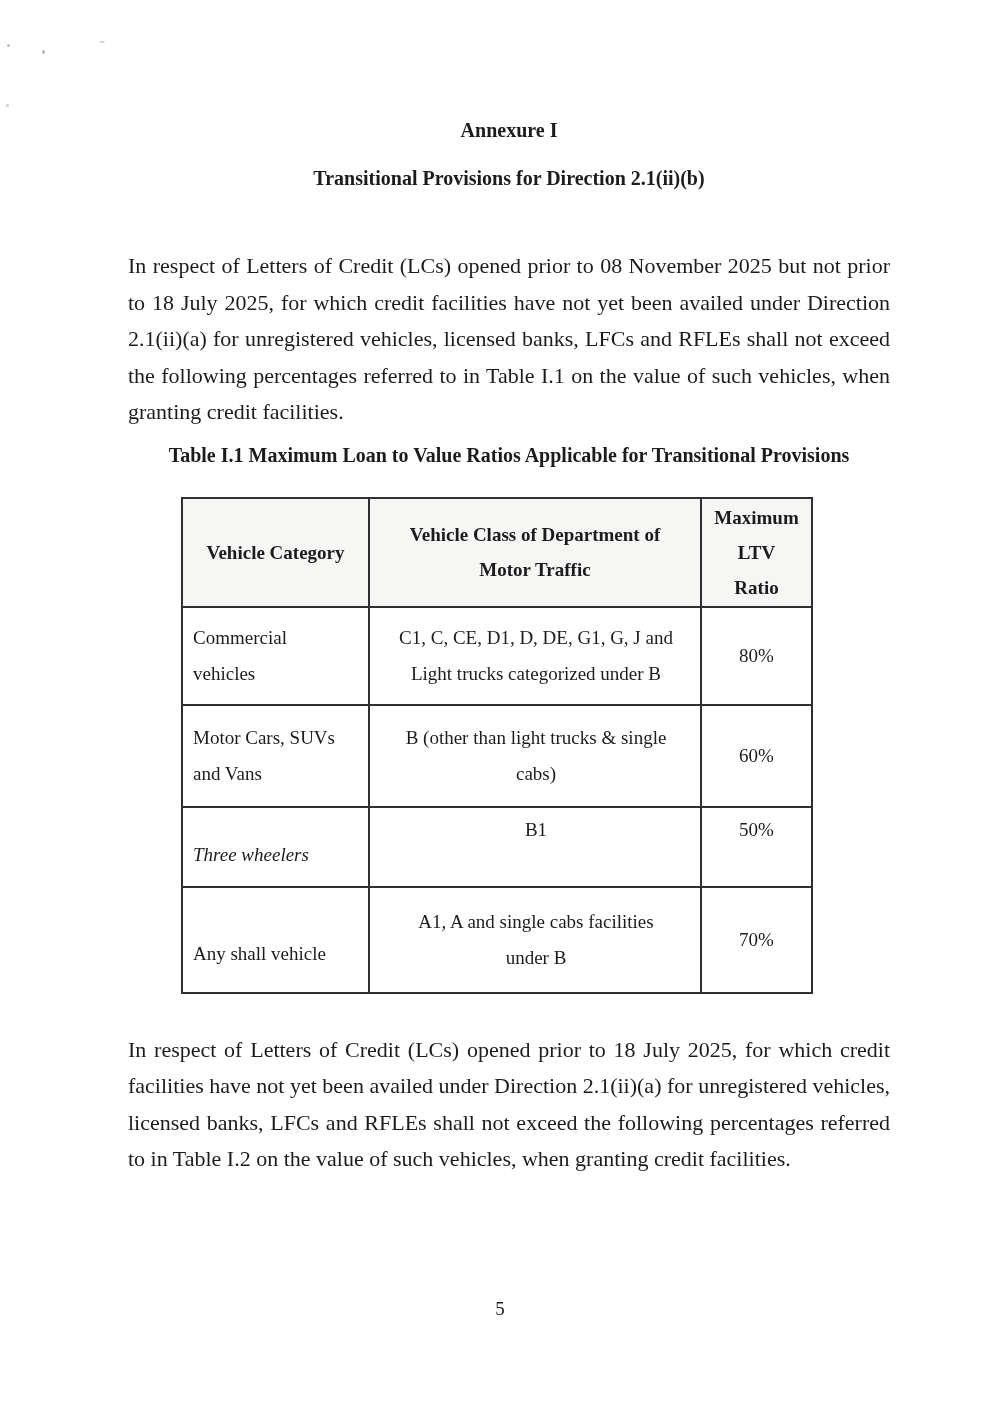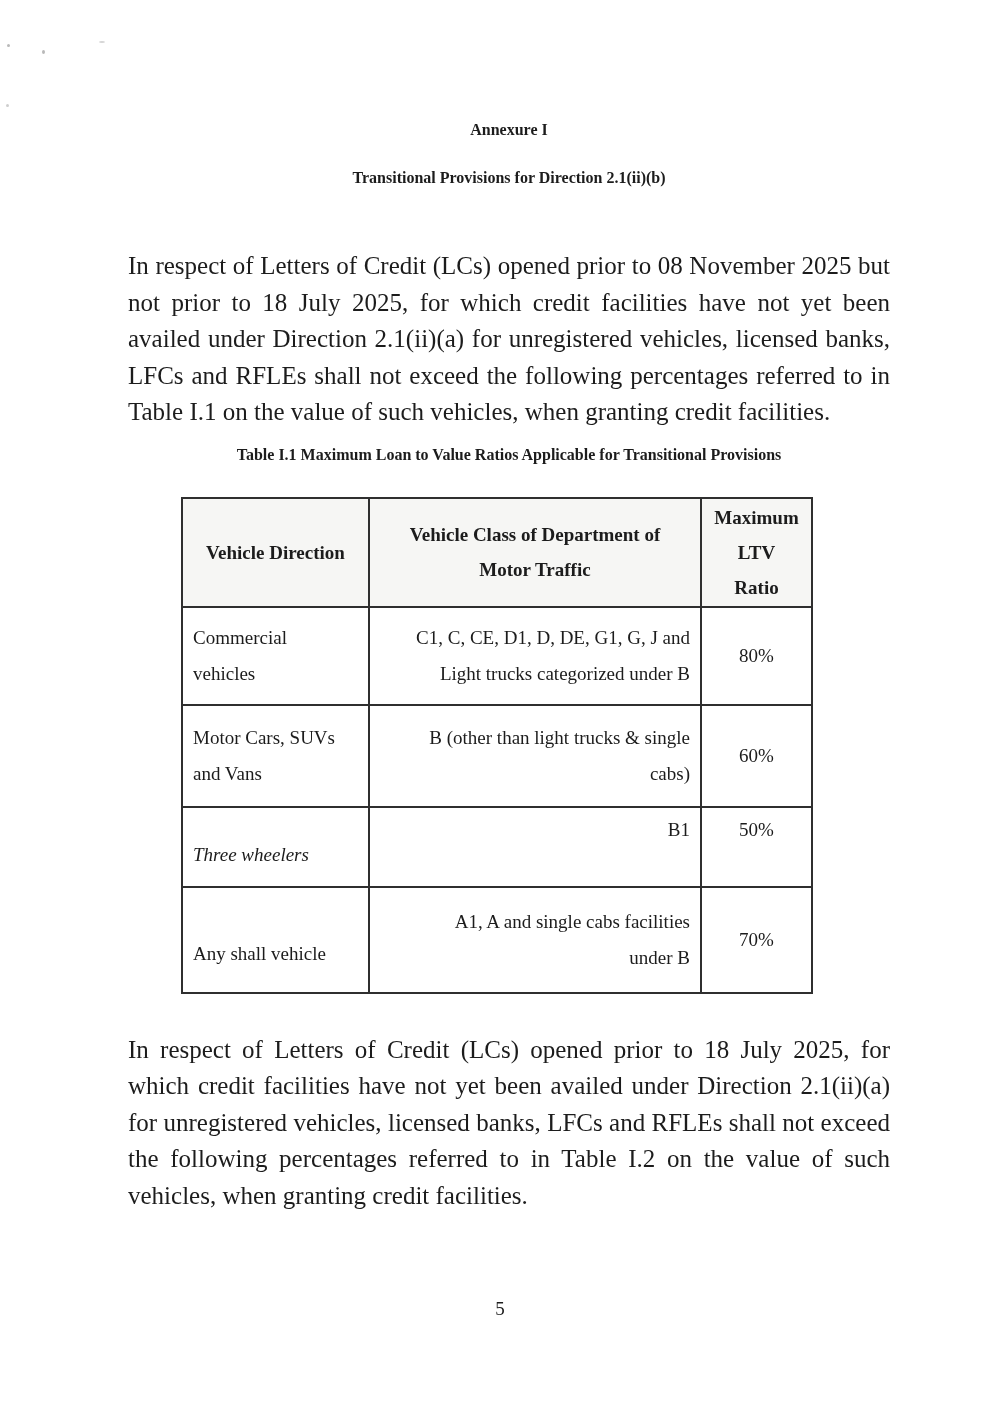--- a/index.html
+++ b/index.html
@@ -16,45 +16,45 @@
     overflow: hidden;
   }
   .page {
     position: relative;
     width: 762px;
     padding: 118px 110px 0 128px;
   }
   .heading {
     text-align: center;
     font-weight: bold;
-    font-size: 16px;
+    font-size: 20px;
     line-height: 24px;
     margin: 0;
   }
   .heading.sub {
     margin-top: 24px;
   }
   .para {
     margin: 0;
-    font-size: 25px;
+    font-size: 22px;
     line-height: 36.5px;
     text-align: justify;
     text-justify: inter-word;
   }
   .para.first {
     margin-top: 58px;
   }
   .para.second {
     margin-top: 38px;
   }
   .table-caption {
     margin-top: 12px;
     text-align: center;
     font-weight: bold;
-    font-size: 16px;
+    font-size: 20px;
     line-height: 24px;
   }
   table.ltv {
     border-collapse: collapse;
     margin-top: 30px;
     margin-left: 53px;
     table-layout: fixed;
     width: 630px;
   }
   table.ltv th, table.ltv td {
@@ -69,21 +69,21 @@
     font-weight: bold;
     text-align: center;
     line-height: 35px;
     background: #f6f6f4;
     height: 108px;
   }
   .col-cat   { width: 187px; }
   .col-class { width: 332px; }
   .col-ratio { width: 111px; }
   td.cat   { text-align: left; padding-left: 10px; padding-right: 0; }
-  td.cls   { text-align: right; padding-left: 12px; padding-right: 10px; }
+  td.cls   { text-align: center; padding-left: 12px; padding-right: 10px; }
   td.ratio { text-align: center; }
   tr.r1 td { height: 98px; }
   tr.r2 td { height: 102px; }
   tr.r3 td { height: 80px; }
   tr.r4 td { height: 106px; }
   tr.r3 td.cls, tr.r3 td.ratio { vertical-align: top; padding-top: 4px; }
   tr.r3 td.cat { padding-top: 18px; font-style: italic; }
   tr.r4 td.cat { padding-top: 30px; }
   .page-number {
     position: absolute;
@@ -122,21 +122,21 @@
   <p class="table-caption">Table I.1 Maximum Loan to Value Ratios Applicable for Transitional Provisions</p>
 
   <table class="ltv">
     <colgroup>
       <col class="col-cat">
       <col class="col-class">
       <col class="col-ratio">
     </colgroup>
     <thead>
       <tr>
-        <th>Vehicle Direction</th>
+        <th>Vehicle Category</th>
         <th>Vehicle Class of Department of
 Motor Traffic</th>
         <th>Maximum
 LTV
 Ratio</th>
       </tr>
     </thead>
     <tbody>
       <tr class="r1">
         <td class="cat">Commercial

